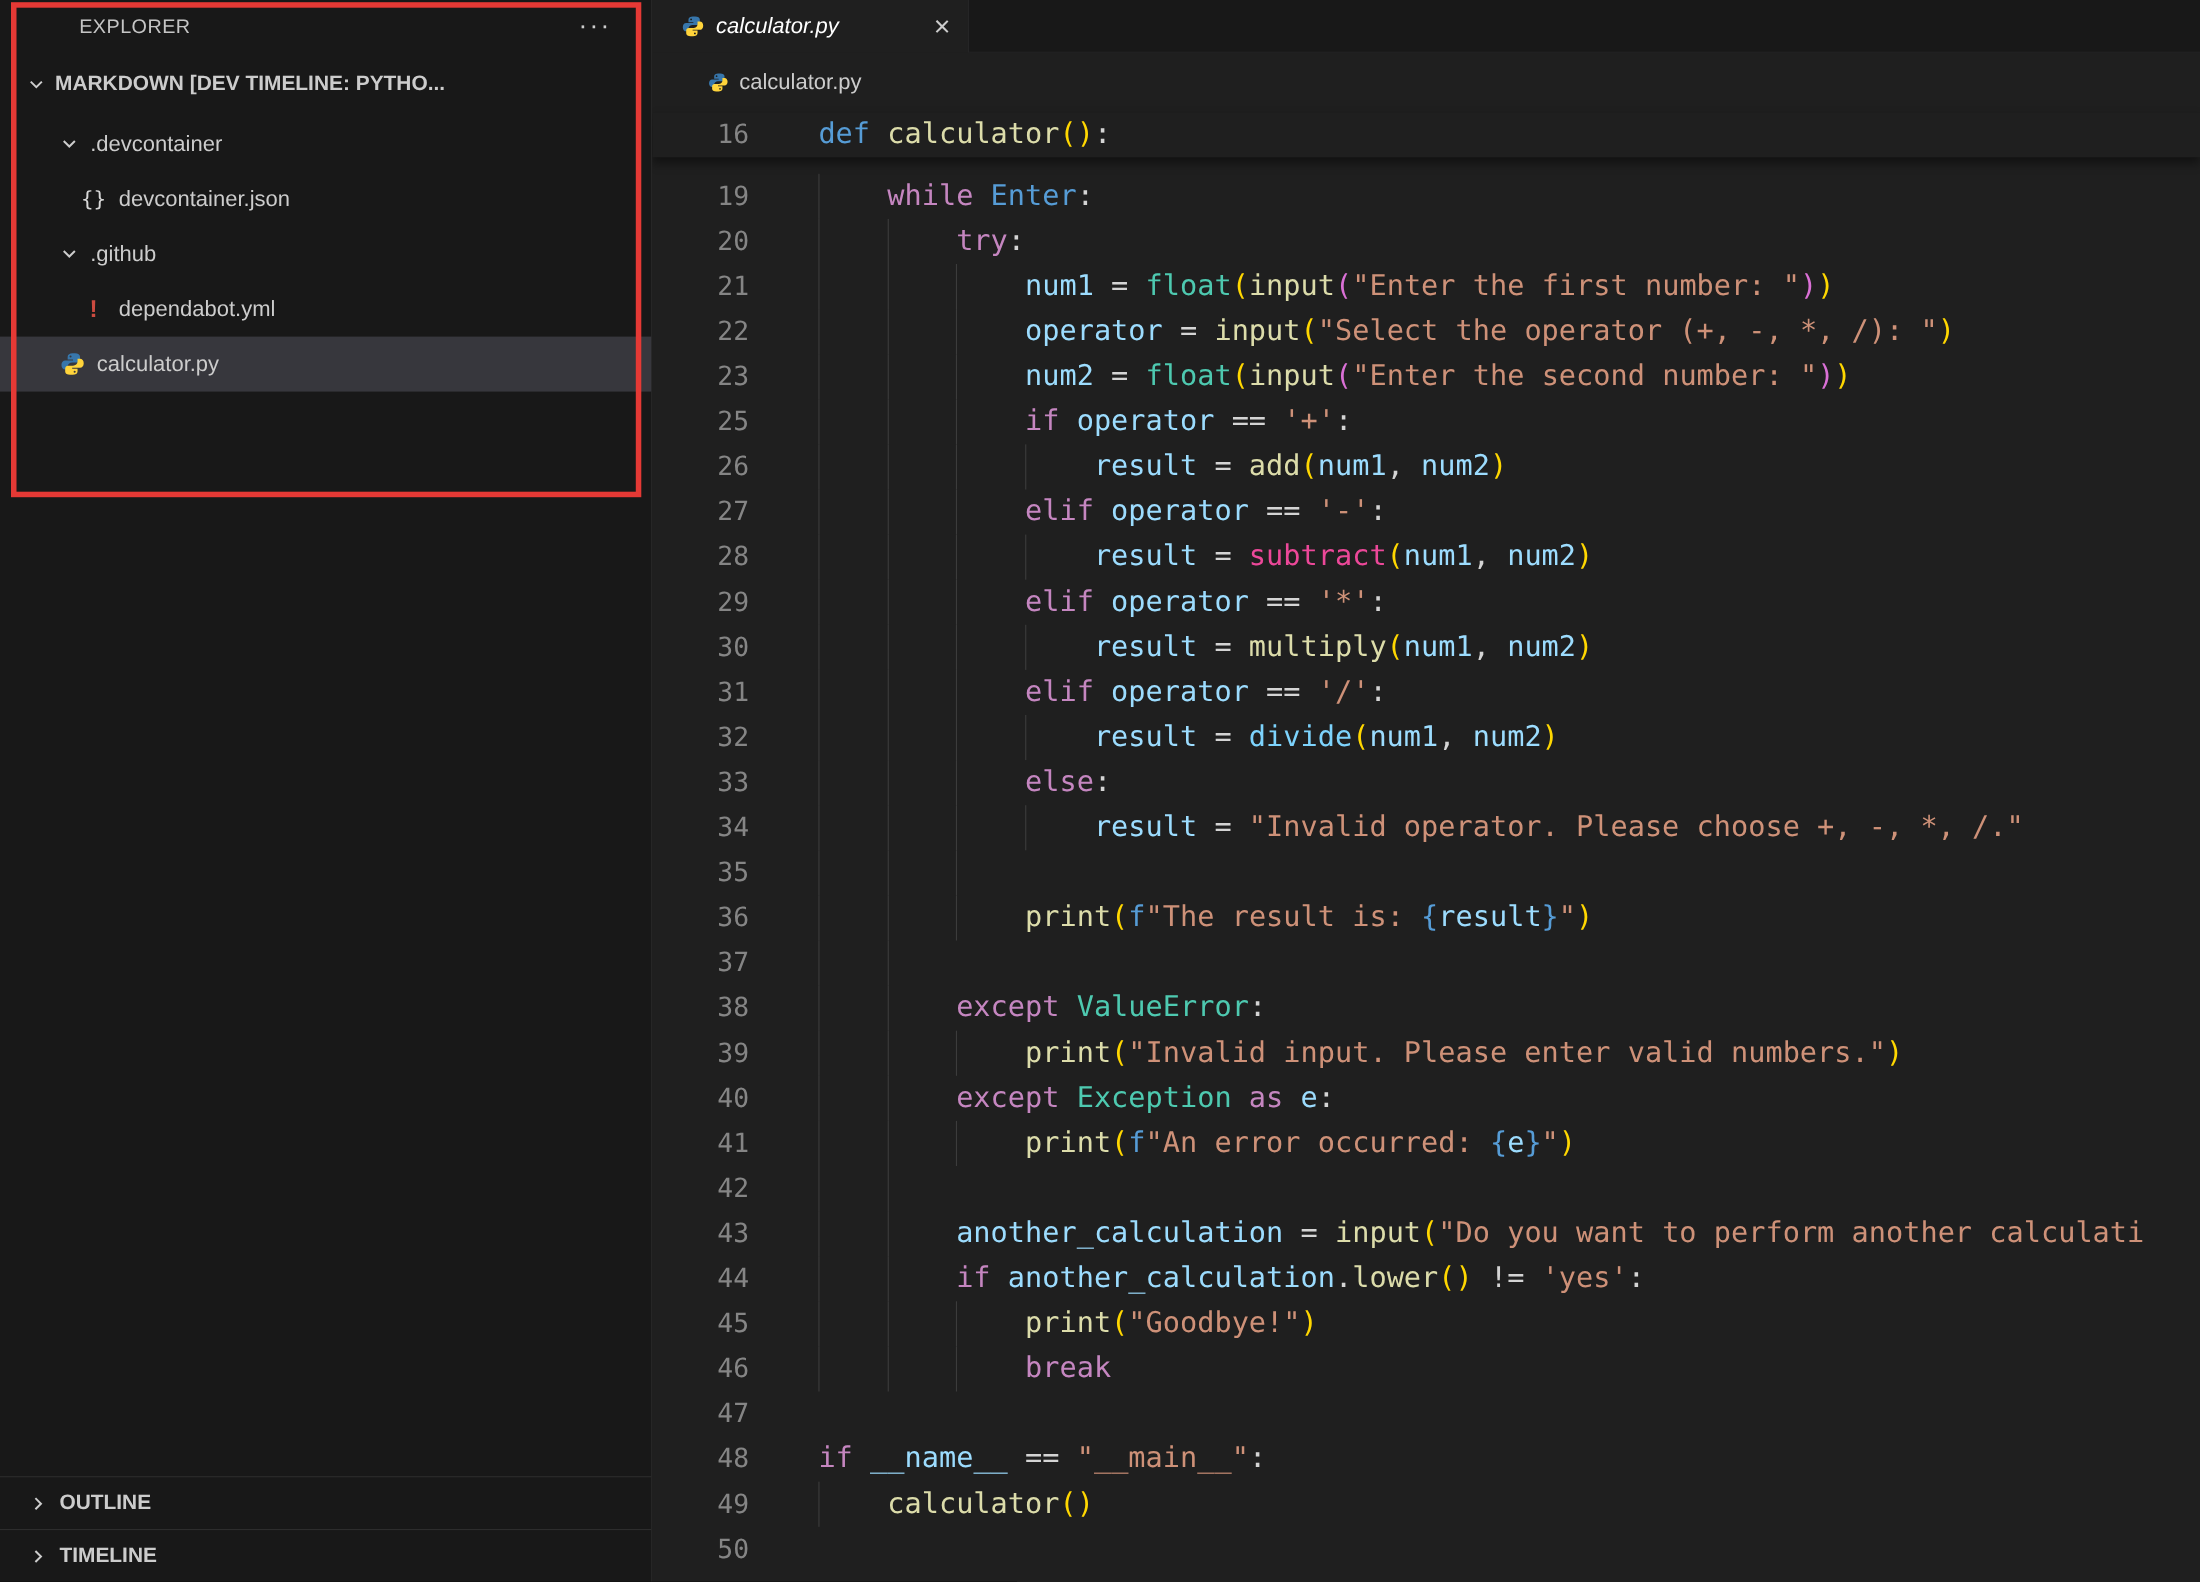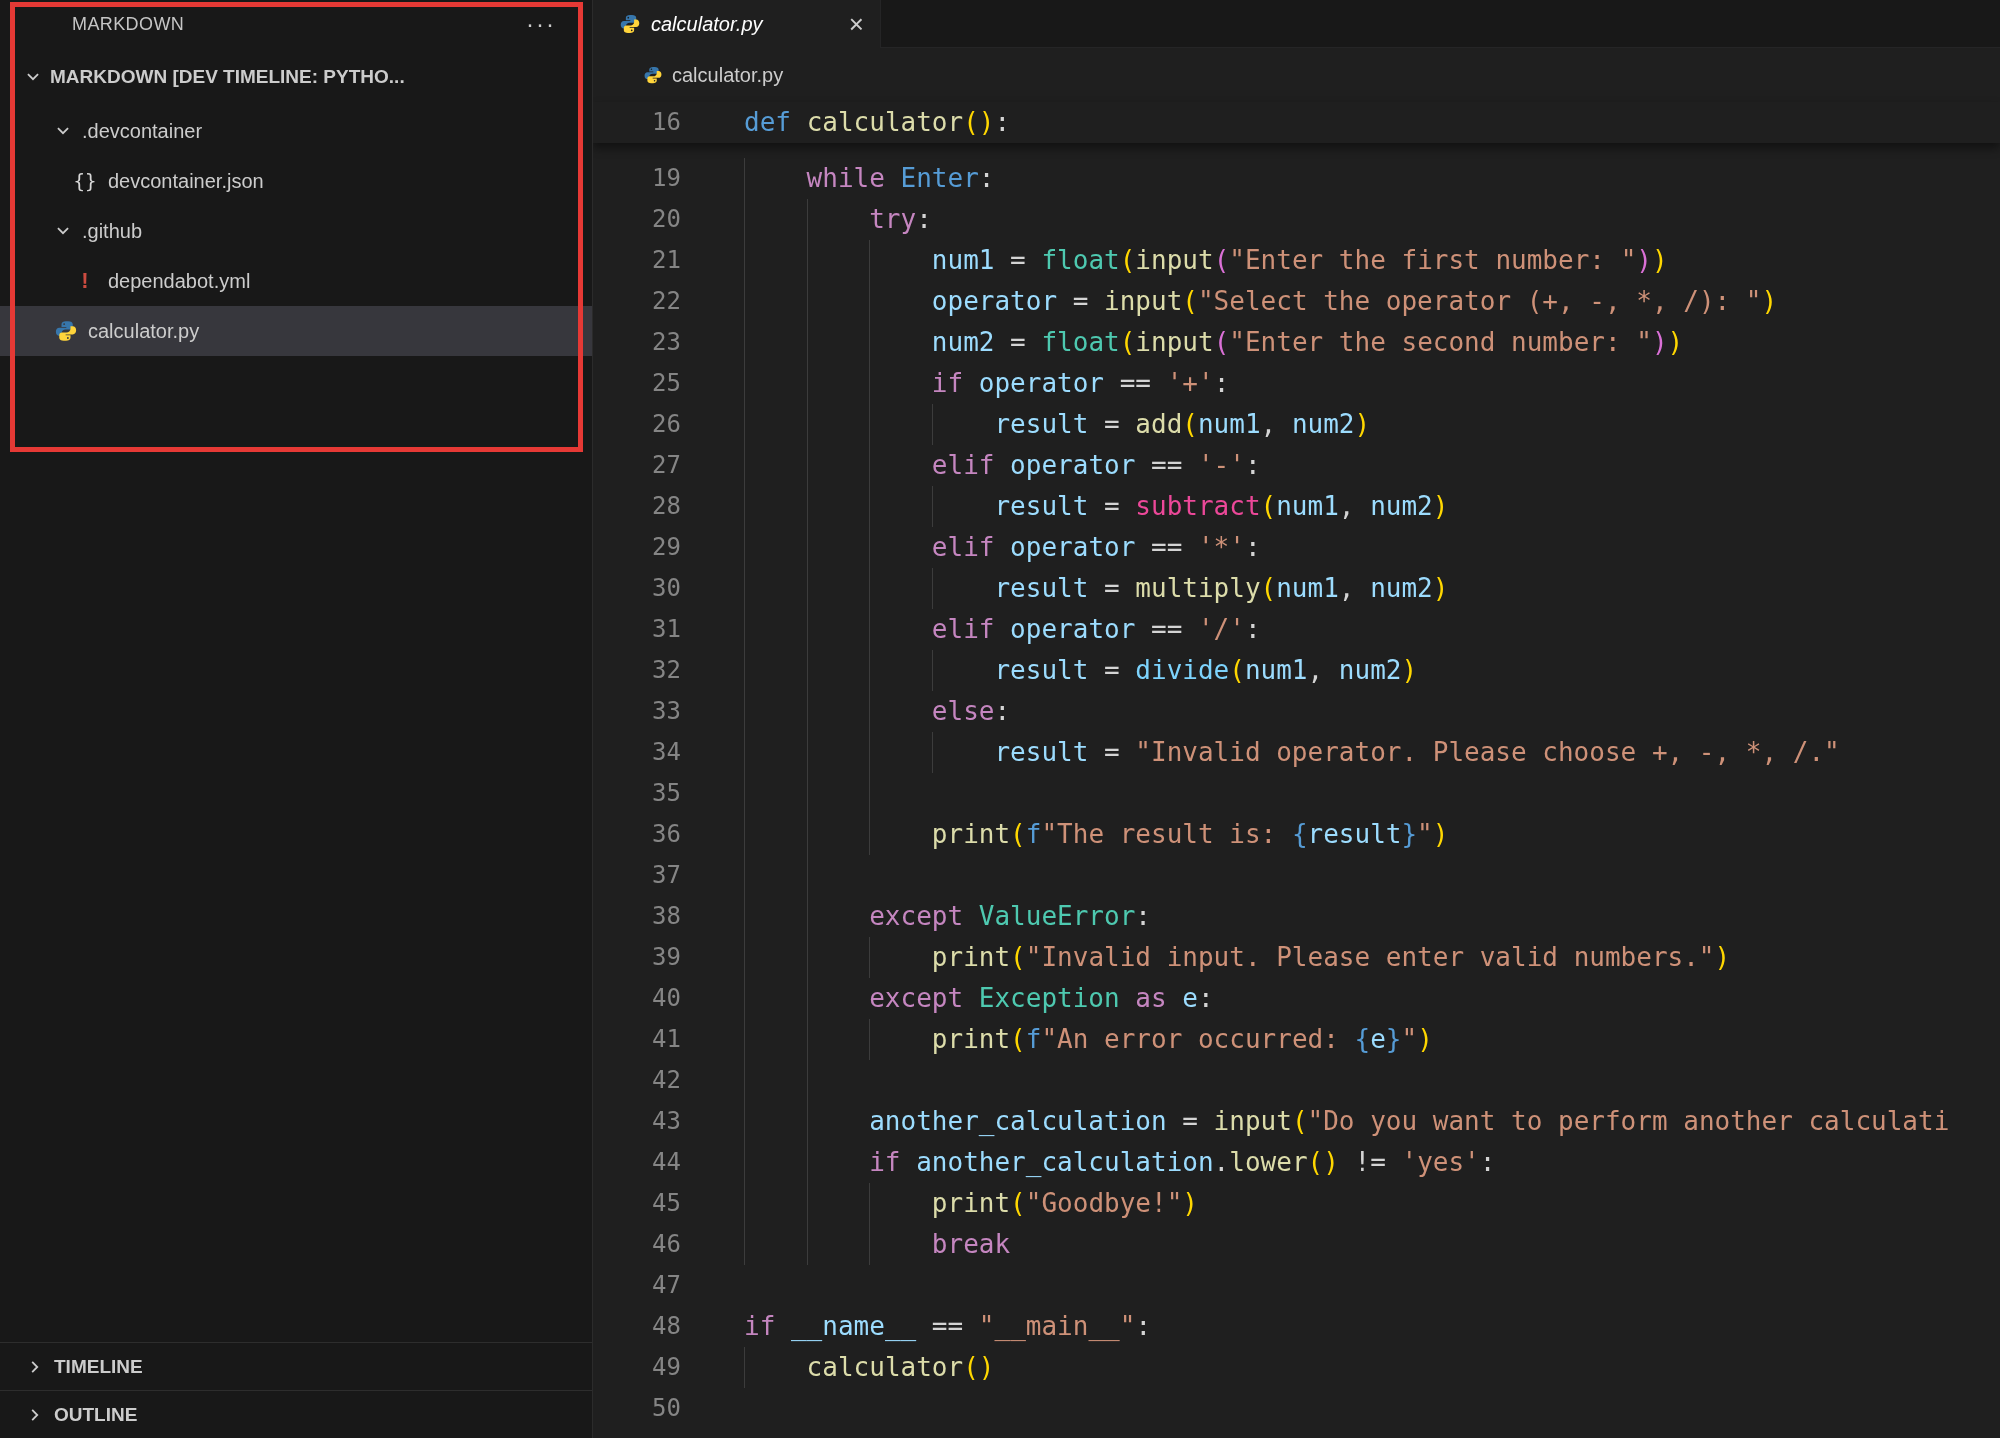--- a/index.html
+++ b/index.html
@@ -79,21 +79,21 @@
   .ind { width:4ch; flex:none; border-left:1px solid #3c3c3c; }
 </style>
 </head>
 <body>
 
 <div class="app">
 
   <aside class="sidebar">
 
     <div class="sb-header">
-      <span class="sb-title">MARKDOWN</span>
+      <span class="sb-title">EXPLORER</span>
       <span class="sb-actions">···</span>
     </div>
 
     <div class="section-row">
       <svg class="chev" width="18" height="18" viewBox="0 0 16 16">
           <path d="M3.5 5.5 L8 10 L12.5 5.5" fill="none" stroke="#cccccc" stroke-width="1.6"></path>
         </svg>
       <span class="section-label">MARKDOWN [DEV TIMELINE: PYTHO...</span>
     </div>
 
@@ -131,27 +131,27 @@
         <span>calculator.py</span>
       </div>
 
     </div>
 
     <div class="sb-bottom">
       <div class="bottom-row">
         <svg class="chev" width="18" height="18" viewBox="0 0 16 16">
             <path d="M5.5 3.5 L10 8 L5.5 12.5" fill="none" stroke="#cccccc" stroke-width="1.6"></path>
           </svg>
-        <span>TIMELINE</span>
+        <span>OUTLINE</span>
       </div>
       <div class="bottom-row">
         <svg class="chev" width="18" height="18" viewBox="0 0 16 16">
             <path d="M5.5 3.5 L10 8 L5.5 12.5" fill="none" stroke="#cccccc" stroke-width="1.6"></path>
           </svg>
-        <span>OUTLINE</span>
+        <span>TIMELINE</span>
       </div>
     </div>
 
     <div class="red-box" style="border-color: rgb(229, 57, 53);"></div>
   </aside>
 
   <main class="editor">
 
     <div class="tabbar">
       <div class="tab">

